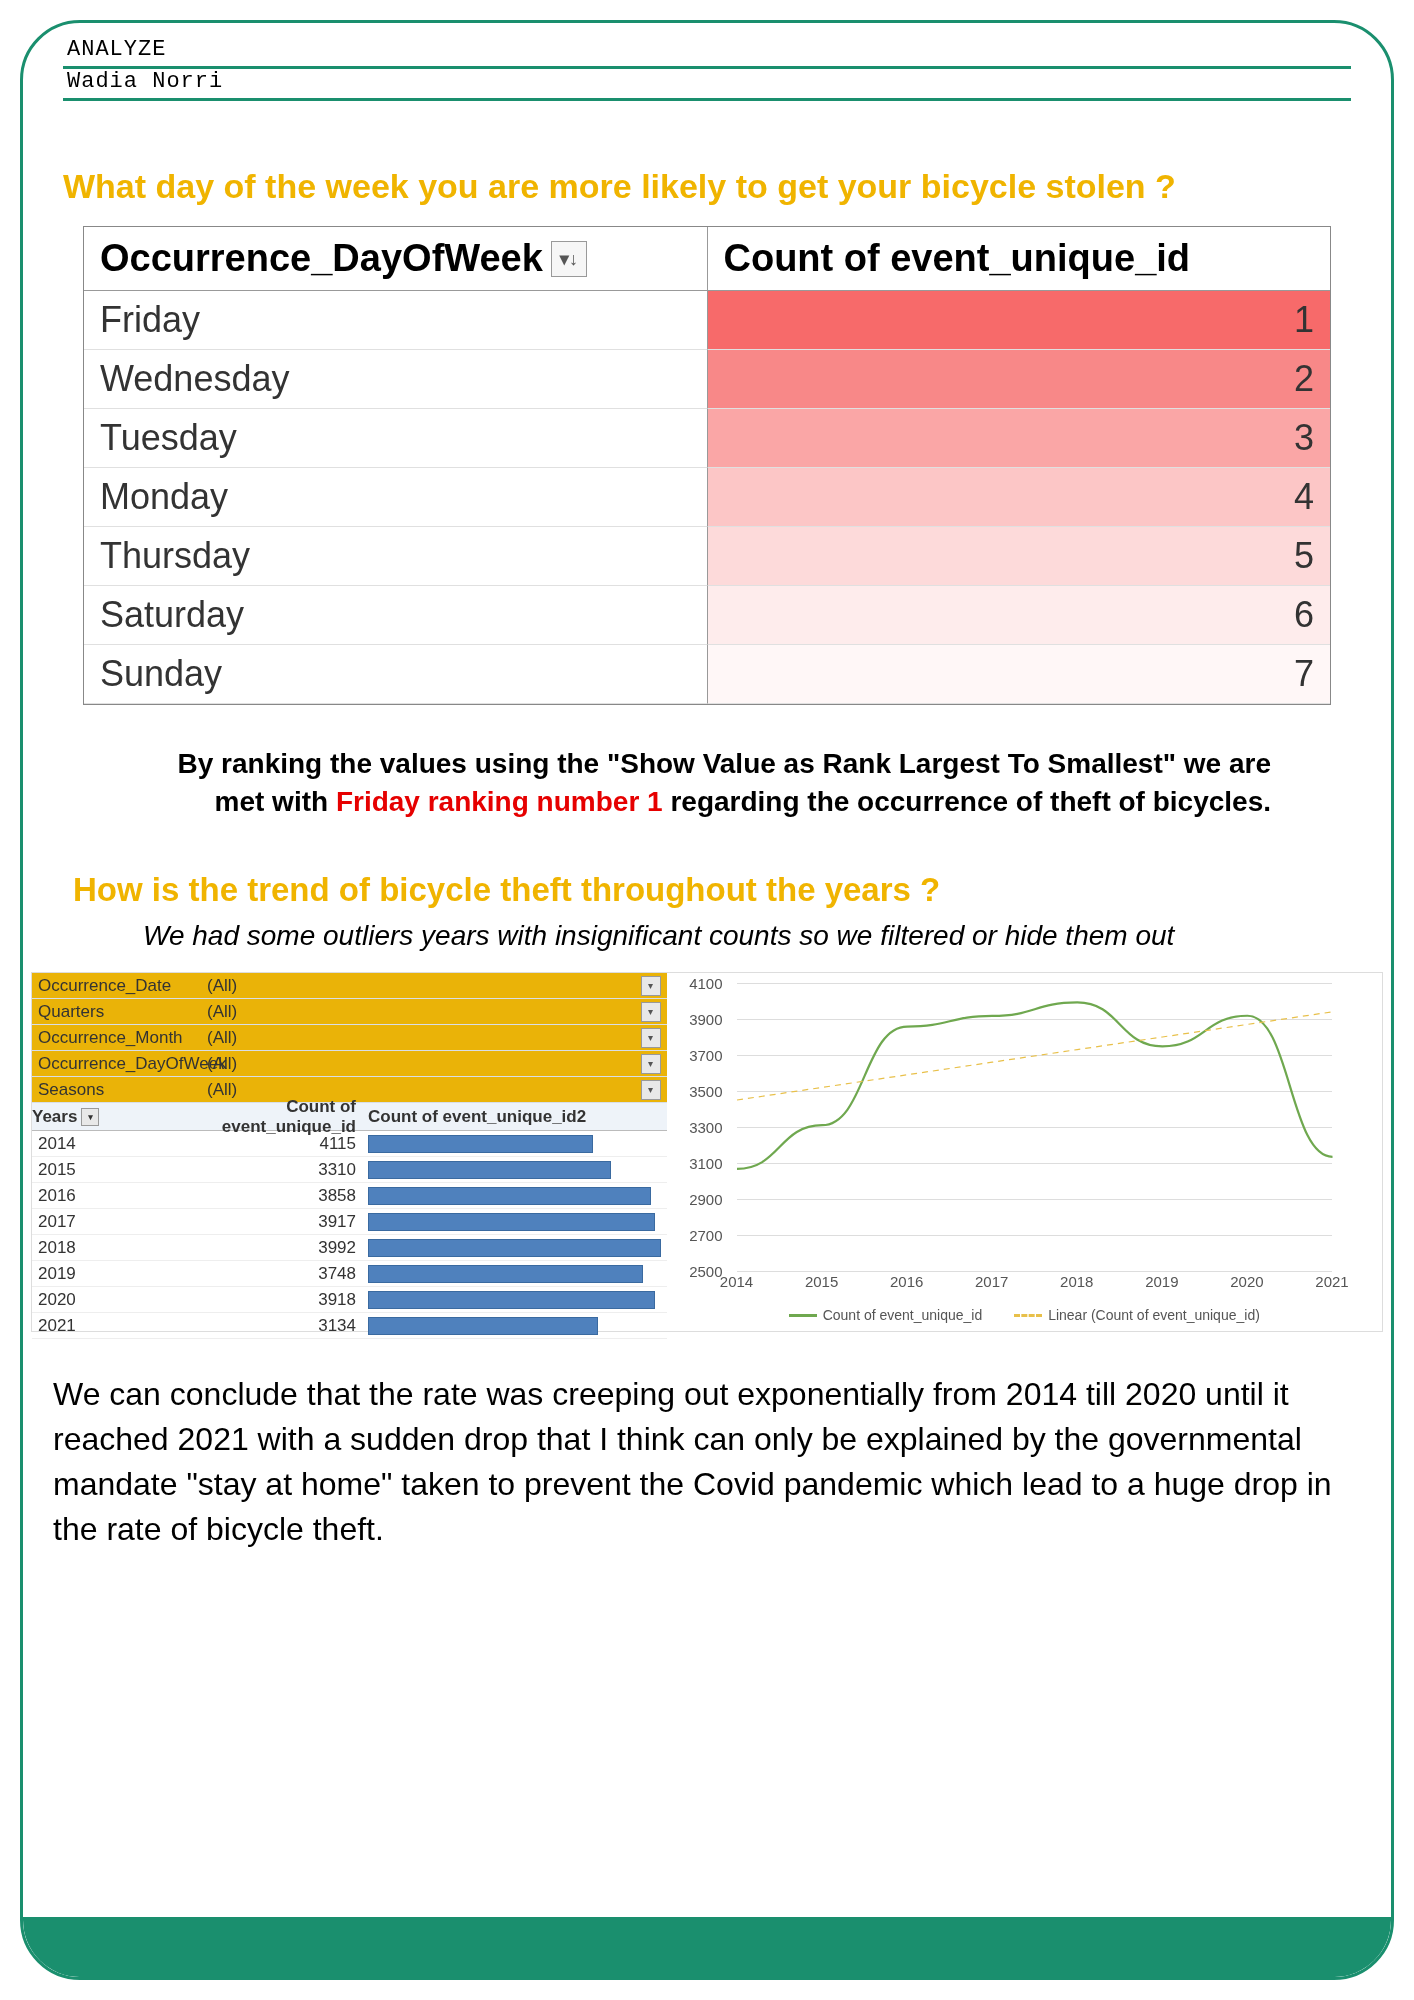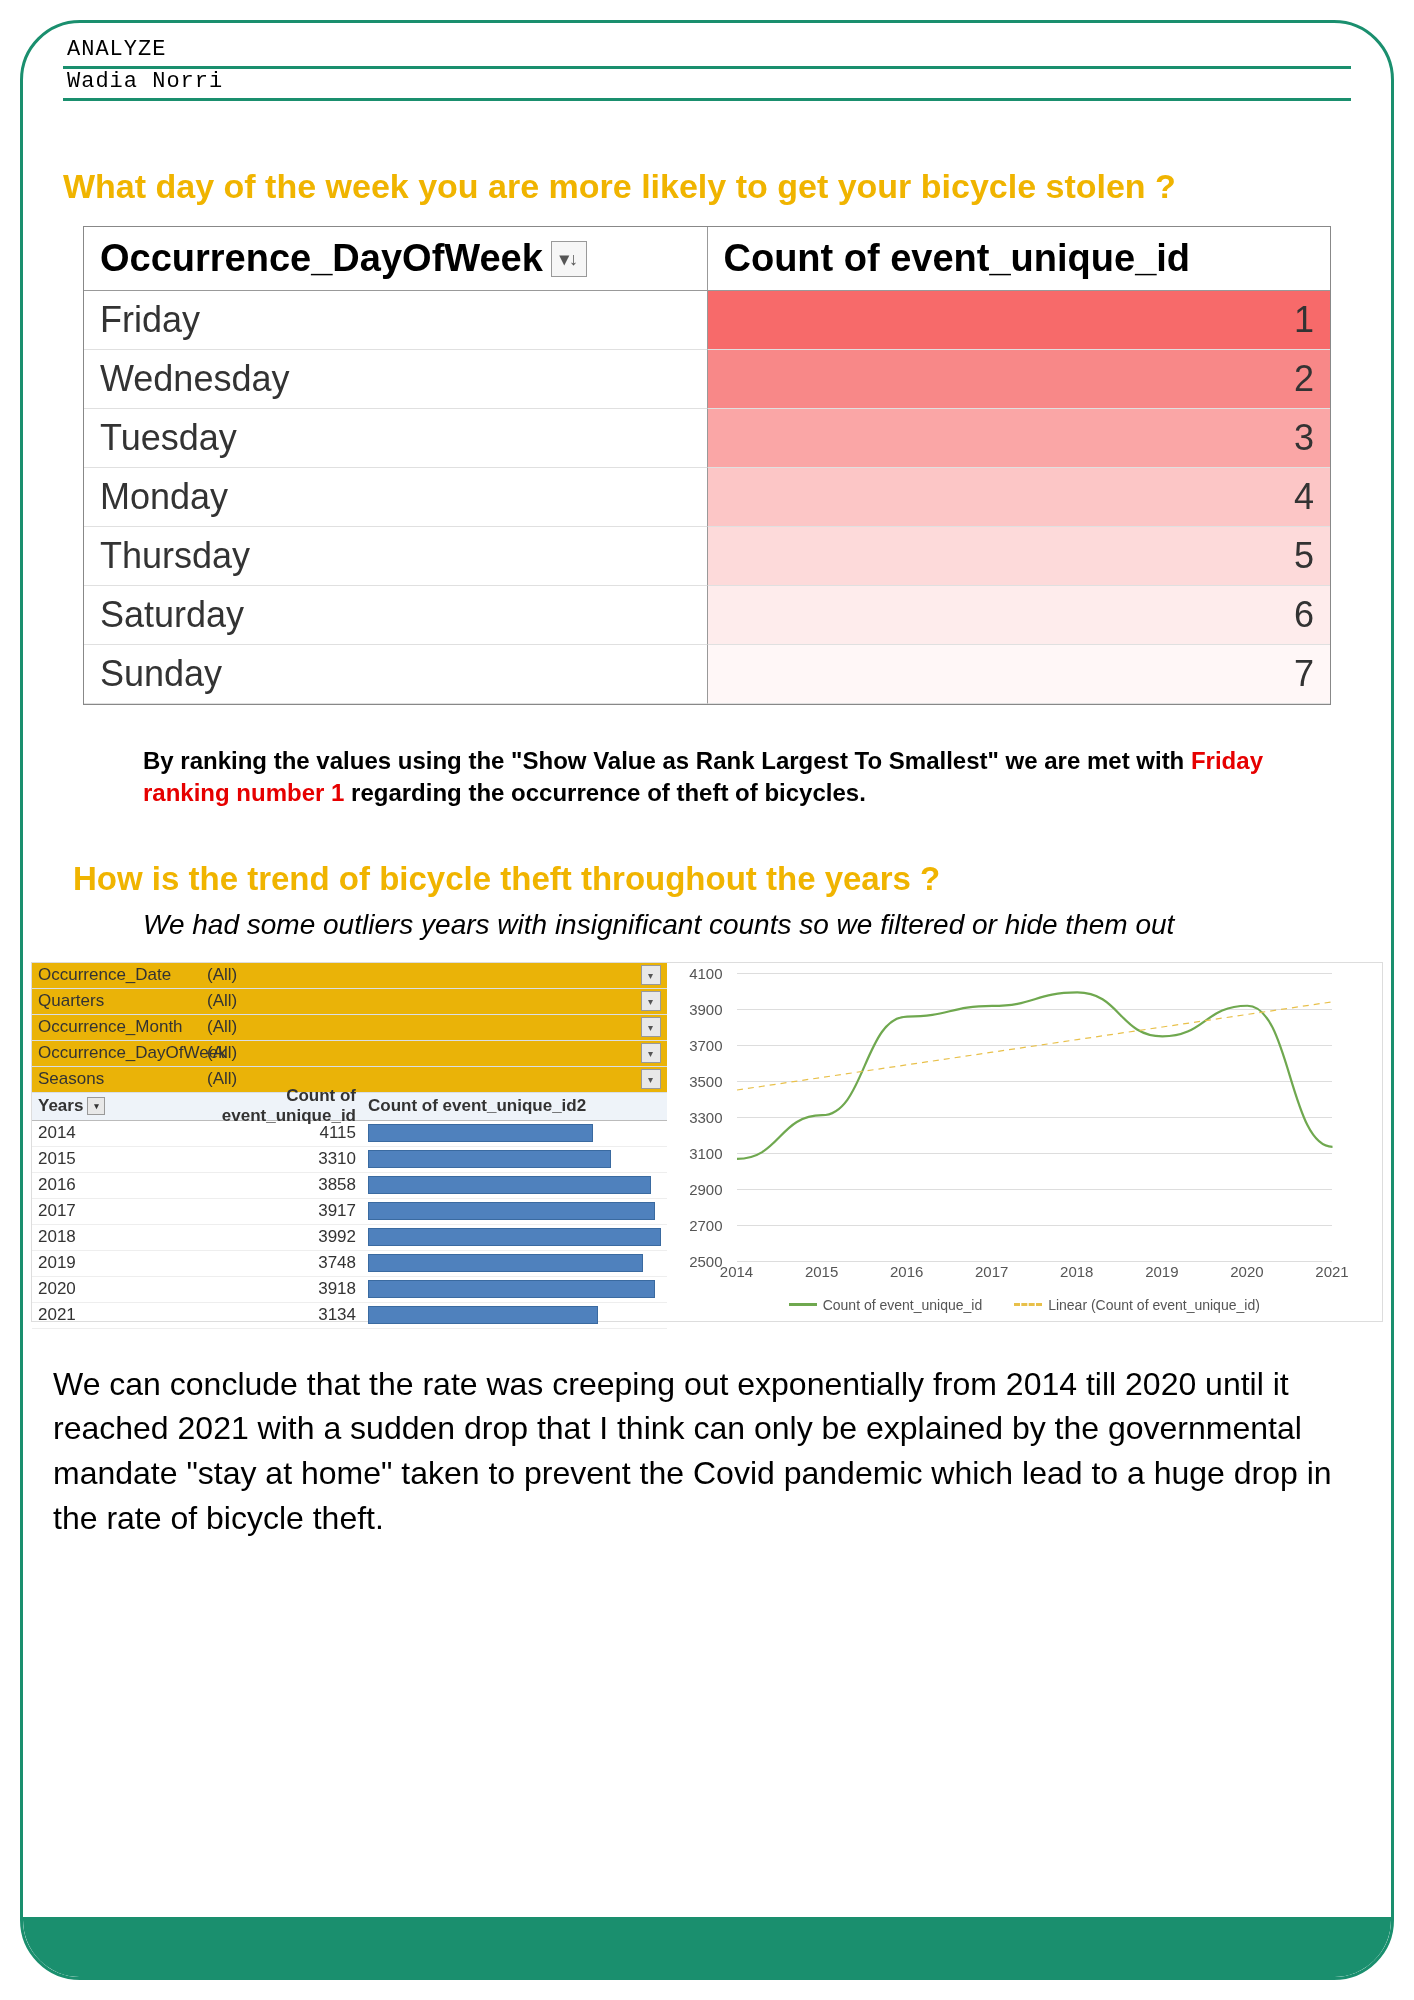--- a/index.html
+++ b/index.html
@@ -59,24 +59,25 @@
     flex: 1;
     font-size: 38px;
     font-weight: 700;
     padding: 10px 16px;
     border-left: 1px solid #999;
   }
   .dow-row { display:flex; font-size: 36px; color:#333; }
   .dow-row .colA { flex:1; padding:8px 16px; background:#fff; border-bottom:1px solid #e0e0e0;}
   .dow-row .colB { flex:1; padding:8px 16px; text-align:right; border-left:1px solid #999; border-bottom:1px solid #e0e0e0;}
   .explain1 {
-    font-size: 24px;
+    font-size: 28px;
     font-weight: 700;
     padding: 10px 120px 30px 120px;
     line-height: 1.35;
+    text-align: right;
   }
   .explain1 .red { color: #e60000; }
   .q2 {
     color: #f0b400;
     font-weight: 700;
     font-size: 33px;
     padding: 20px 50px 8px 50px;
   }
   .note2 {
     font-style: italic;
@@ -94,21 +95,21 @@
     height: 360px;
     position: relative;
   }
   .excel-left { flex: 0 0 47%; display:flex; flex-direction:column; }
   .filter-rows { background:#eab308; }
   .filter-row { display:flex; border-bottom:1px solid #d8dee8; height:26px; align-items:center;}
   .filter-row .fn { width: 175px; padding-left:6px; }
   .filter-row .fv { width: 80px; }
   .filter-row .fbtn { margin-left:auto; margin-right:6px; width:20px;height:20px;border:1px solid #999;background:#e8e8e8;display:inline-flex;align-items:center;justify-content:center;font-size:10px;color:#555;}
   .year-head { display:flex; border-bottom:1px solid #bbb; font-weight:700; background:#eef3f9; height:28px; align-items:center;}
-  .year-head .c1 { width:120px; padding-left:6px; display:flex;align-items:center;gap:4px;}
+  .year-head .c1 { width:120px; display:flex;align-items:center;gap:4px;}
   .year-head .c1 .ybtn{width:18px;height:18px;border:1px solid #999;background:#e8e8e8;display:inline-flex;align-items:center;justify-content:center;font-size:9px;}
   .year-head .c2 { width:210px; text-align:right; padding-right:6px;}
   .year-head .c3 { flex:1; padding-left:6px;}
   .year-row { display:flex; height:26px; align-items:center; border-bottom:1px solid #eee;}
   .year-row .c1 { width:120px; padding-left:6px;}
   .year-row .c2 { width:210px; text-align:right; padding-right:6px;}
   .year-row .c3 { flex:1; padding:2px 6px; }
   .bar { height:18px; background:#4f81bd; border:1px solid #3a6aa0;}
   .excel-right { flex:1; position:relative; padding:8px 12px;}
   .chart-area { position: absolute; left: 70px; right: 50px; top: 10px; bottom: 60px; }

